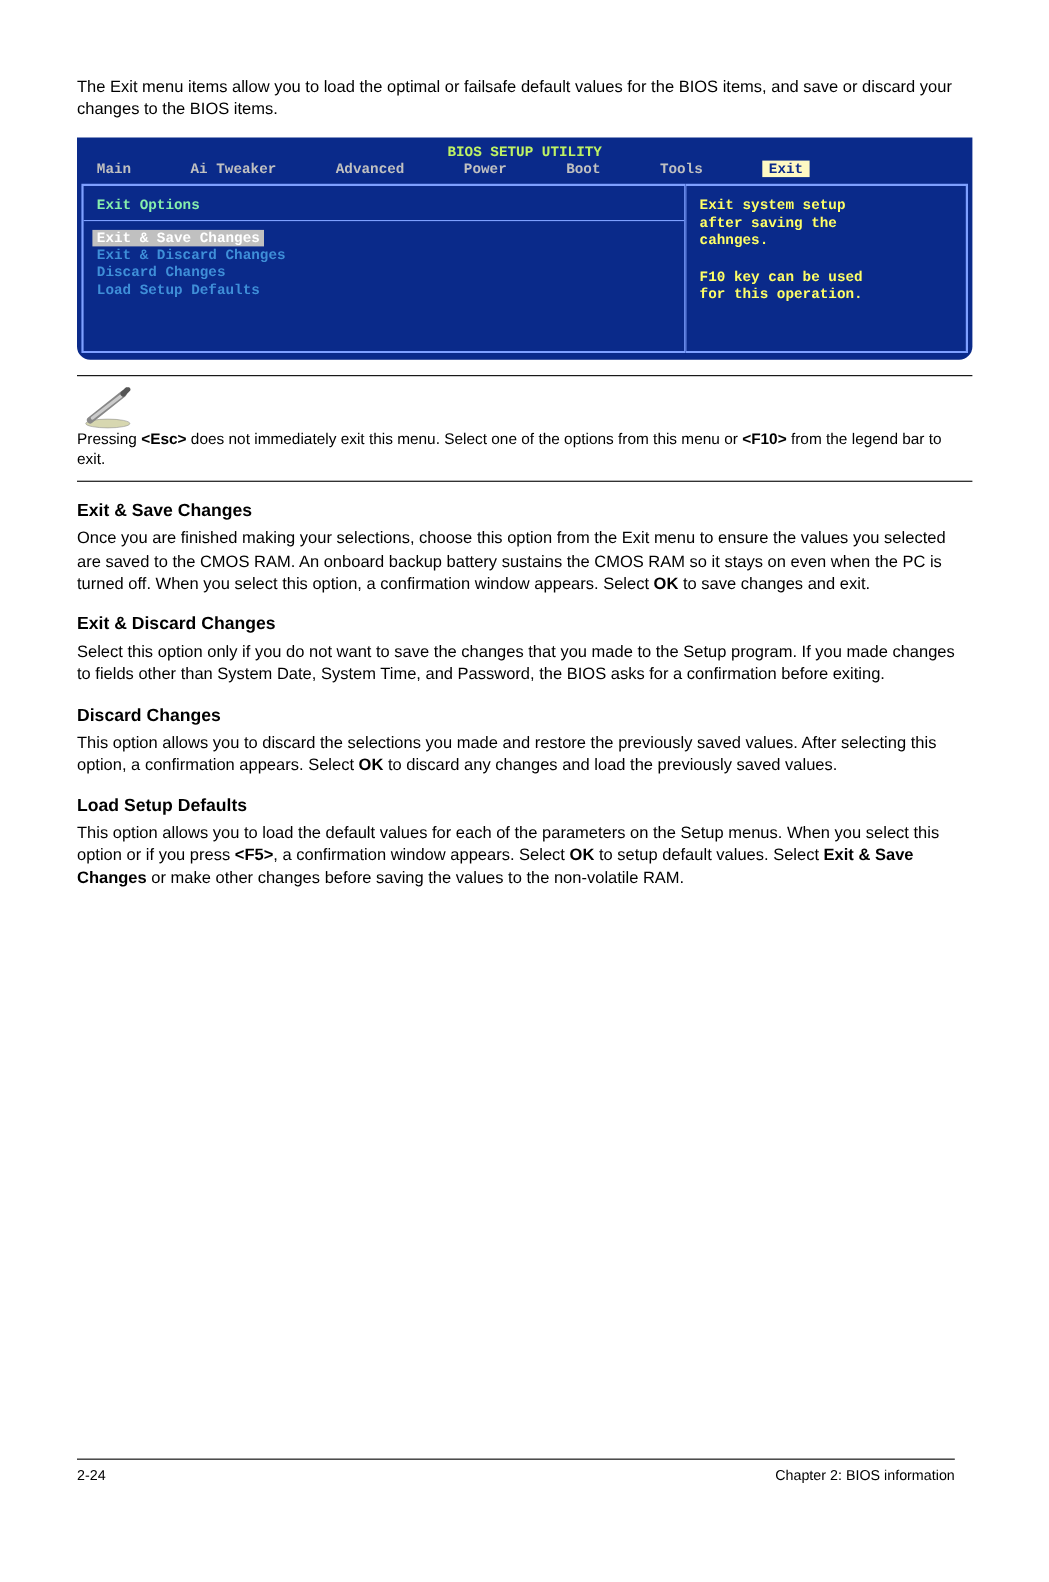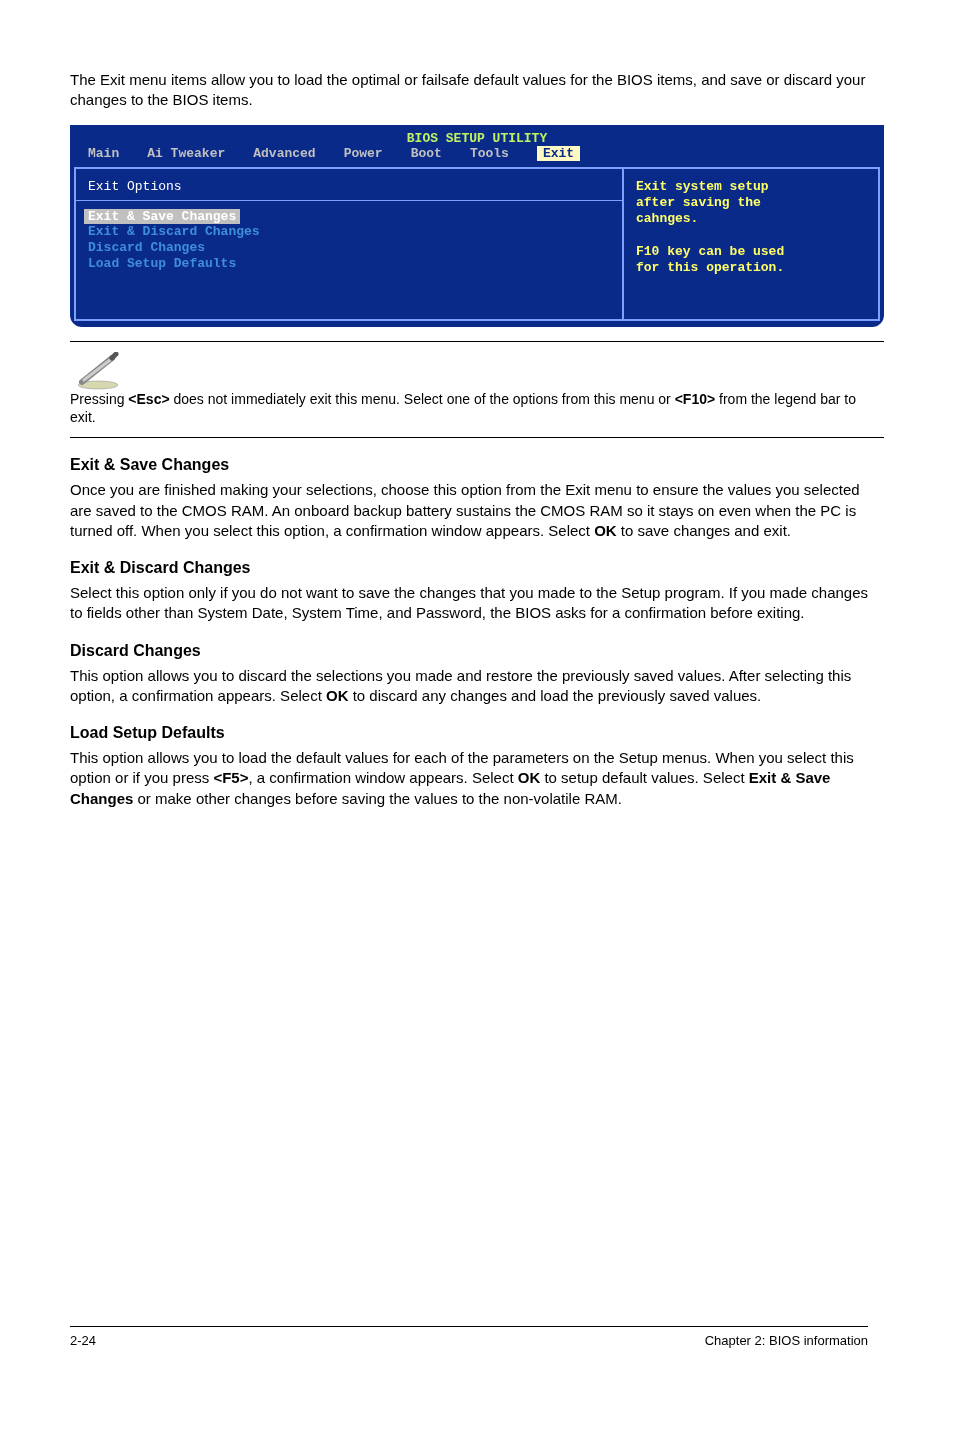--- a/index.html
+++ b/index.html
@@ -50,20 +50,21 @@
   .bios-title-row {
     text-align: center;
     padding-top: 6px;
     color: #bef264;
     font-size: 13px;
   }
   .bios-tabs {
     display: flex;
     padding: 0 24px 6px 18px;
     color: #c0c0c0;
+    gap: 26px;
   }
   .bios-tab {
     padding: 0 16px 0 0;
     margin-right: 12px;
     white-space: nowrap;
   }
   .bios-tab.active {
     background: #fef9c3;
     color: #0a2a8a;
     padding: 0 6px;
@@ -83,22 +84,22 @@
   }
   .bios-right {
     width: 230px;
     background: #0a2a8a;
     border: 2px solid #7ea0ff;
     border-left: 1px solid #7ea0ff;
     padding: 10px 12px;
     color: #ffff66;
   }
   .bios-left .header-line {
-    color: #ffffff;
-    font-weight: normal;
+    color: #86efac;
+    font-weight: bold;
   }
   .bios-left hr {
     border: none;
     border-top: 1px solid #7ea0ff;
     margin: 6px -12px 8px -12px;
   }
   .bios-left .selected {
     background: #c0c0c0;
     color: #ffffff;
     display: inline-block;

